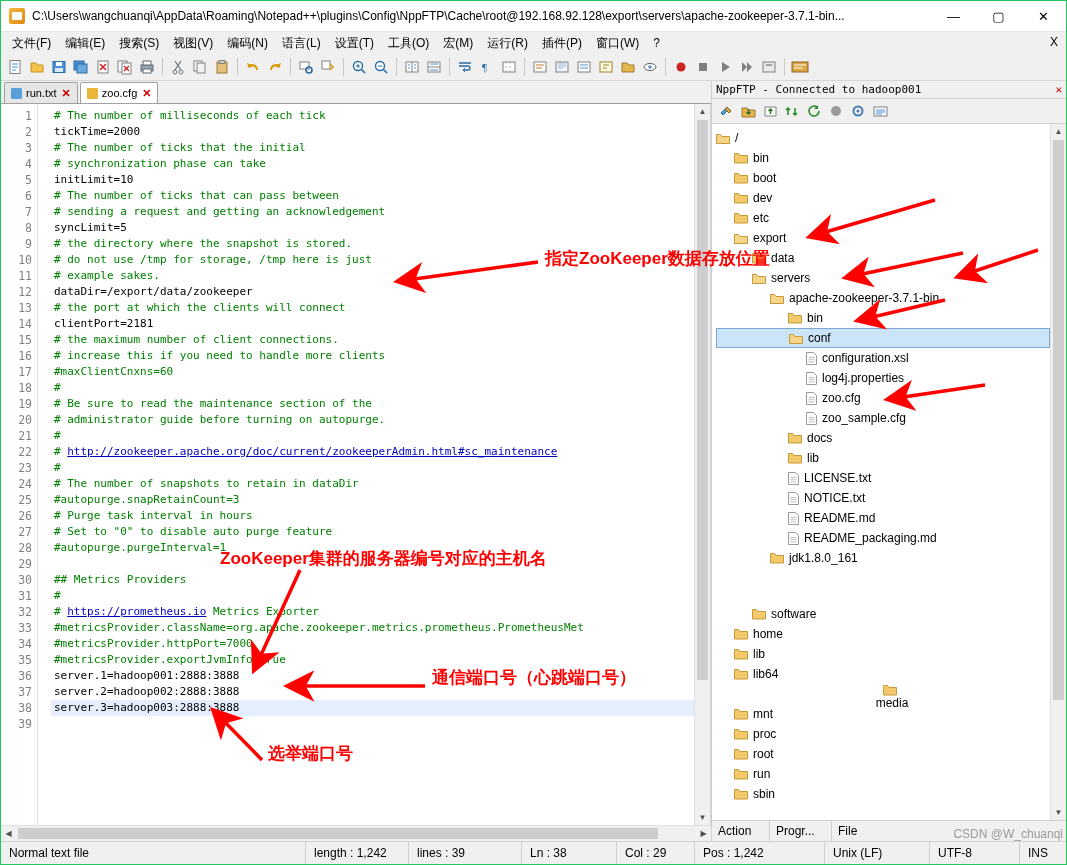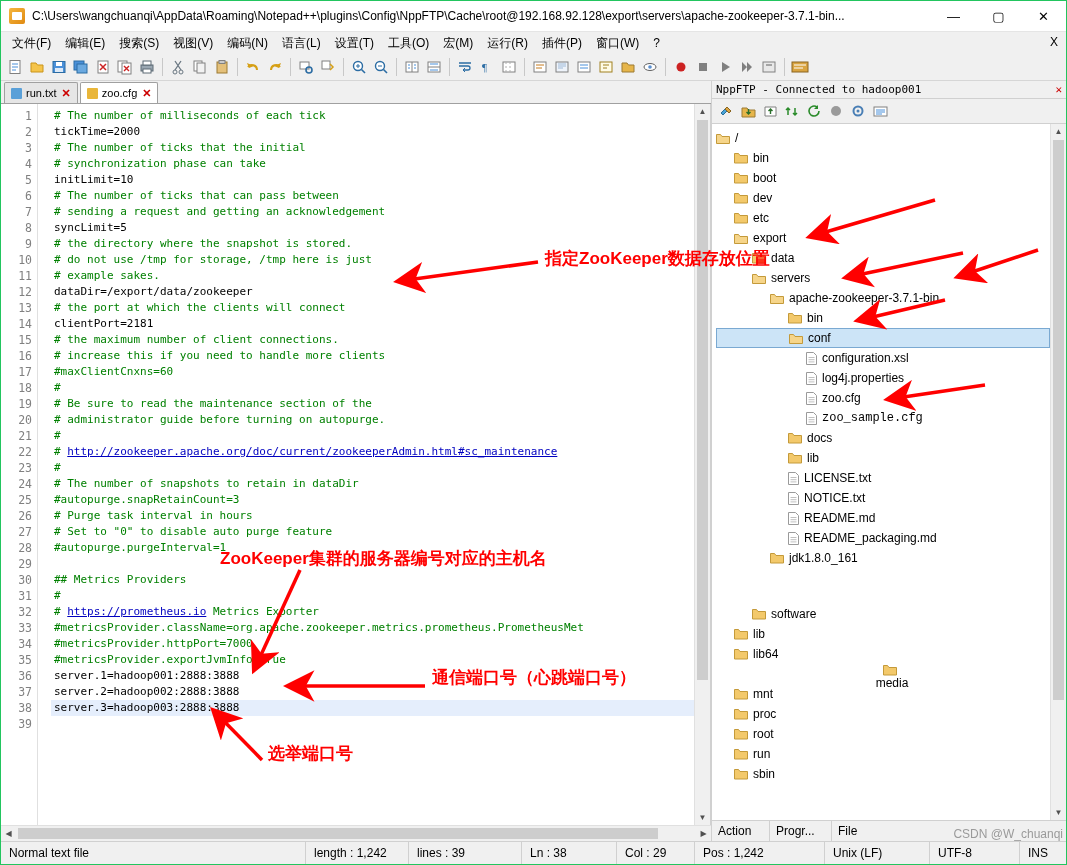--- a/index.html
+++ b/index.html
@@ -624,21 +624,21 @@
             </div>
             <div class="trow" style="padding-left: 90px;">
               <span class="fileicon"><svg width="11" height="13">
                   <path d="M0.5 0.5h7l3 3v9h-10z" fill="#ffffff" stroke="#9a9a9a"></path>
                   <path d="M2.5 5.5h6" stroke="#c0c0c0"></path>
                   <path d="M2.5 7.7h6" stroke="#c0c0c0"></path>
                   <path d="M2.5 9.9h6" stroke="#c0c0c0"></path>
                 </svg></span>
               <span>zoo.cfg</span>
             </div>
-            <div class="trow" style="padding-left: 90px; font-family: Liberation Mono, monospace;">
+            <div class="trow" style="padding-left: 90px;">
               <span class="fileicon"><svg width="11" height="13">
                   <path d="M0.5 0.5h7l3 3v9h-10z" fill="#ffffff" stroke="#9a9a9a"></path>
                   <path d="M2.5 5.5h6" stroke="#c0c0c0"></path>
                   <path d="M2.5 7.7h6" stroke="#c0c0c0"></path>
                   <path d="M2.5 9.9h6" stroke="#c0c0c0"></path>
                 </svg></span>
               <span>zoo_sample.cfg</span>
             </div>
             <div class="trow" style="padding-left: 72px;">
               <span class="ficon"><svg width="14" height="12">
@@ -692,20 +692,26 @@
               <span class="ficon"><svg width="14" height="12">
                   <path d="M0.5 1.5h4l1.5 2h7.5v7.5H0.5z" fill="#f3c96b" stroke="#c49a3a"></path>
                 </svg></span>
               <span>jdk1.8.0_161</span>
             </div>
             <div class="trow" style="padding-left: 36px; margin-top: 36px;">
               <span class="ficon"><svg width="14" height="12">
                   <path d="M0.5 1.5h4l1.5 2h7.5v7.5H0.5z" fill="#f3c96b" stroke="#c49a3a"></path>
                 </svg></span>
               <span>software</span>
+            </div>
+            <div class="trow" style="padding-left: 18px;">
+              <span class="ficon"><svg width="14" height="12">
+                  <path d="M0.5 1.5h4l1.5 2h7.5v7.5H0.5z" fill="#f3c96b" stroke="#c49a3a"></path>
+                </svg></span>
+              <span>home</span>
             </div>
             <div class="trow" style="padding-left: 18px;">
               <span class="ficon"><svg width="14" height="12">
                   <path d="M0.5 1.5h4l1.5 2h7.5v7.5H0.5z" fill="#f3c96b" stroke="#c49a3a"></path>
                 </svg></span>
               <span>lib</span>
             </div>
             <div class="trow" style="padding-left: 18px;">
               <span class="ficon"><svg width="14" height="12">
                   <path d="M0.5 1.5h4l1.5 2h7.5v7.5H0.5z" fill="#f3c96b" stroke="#c49a3a"></path>

